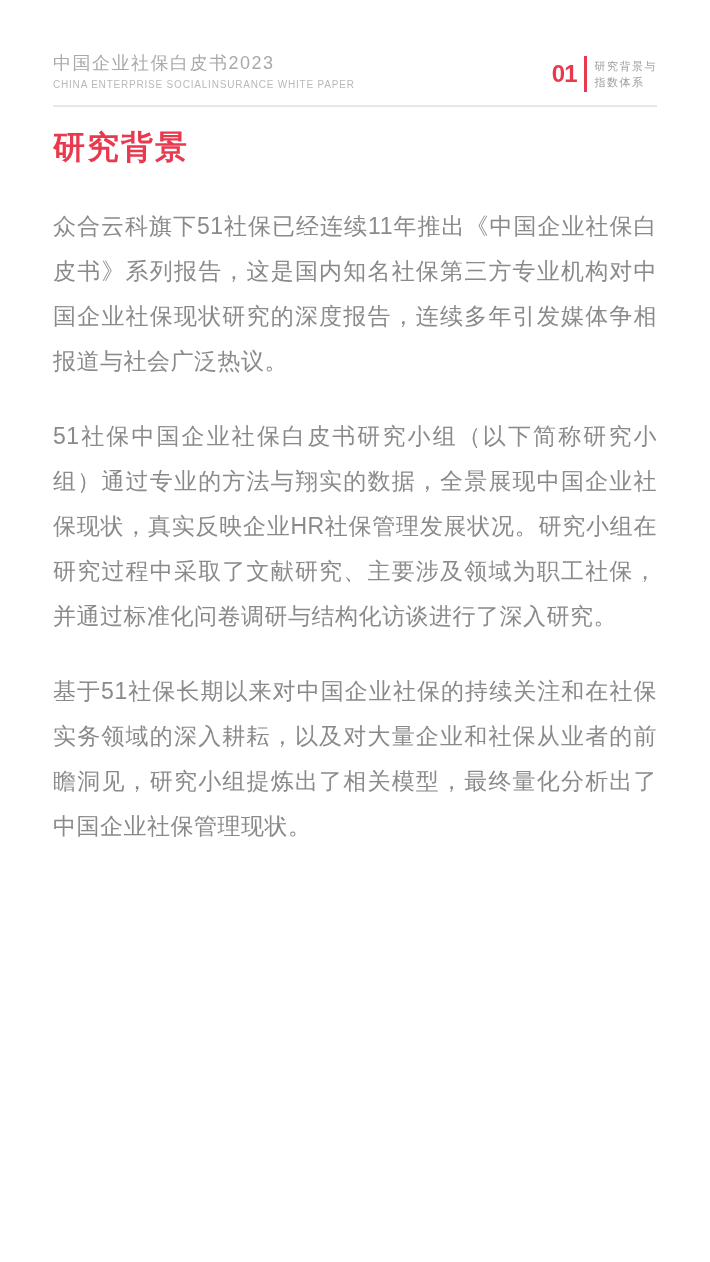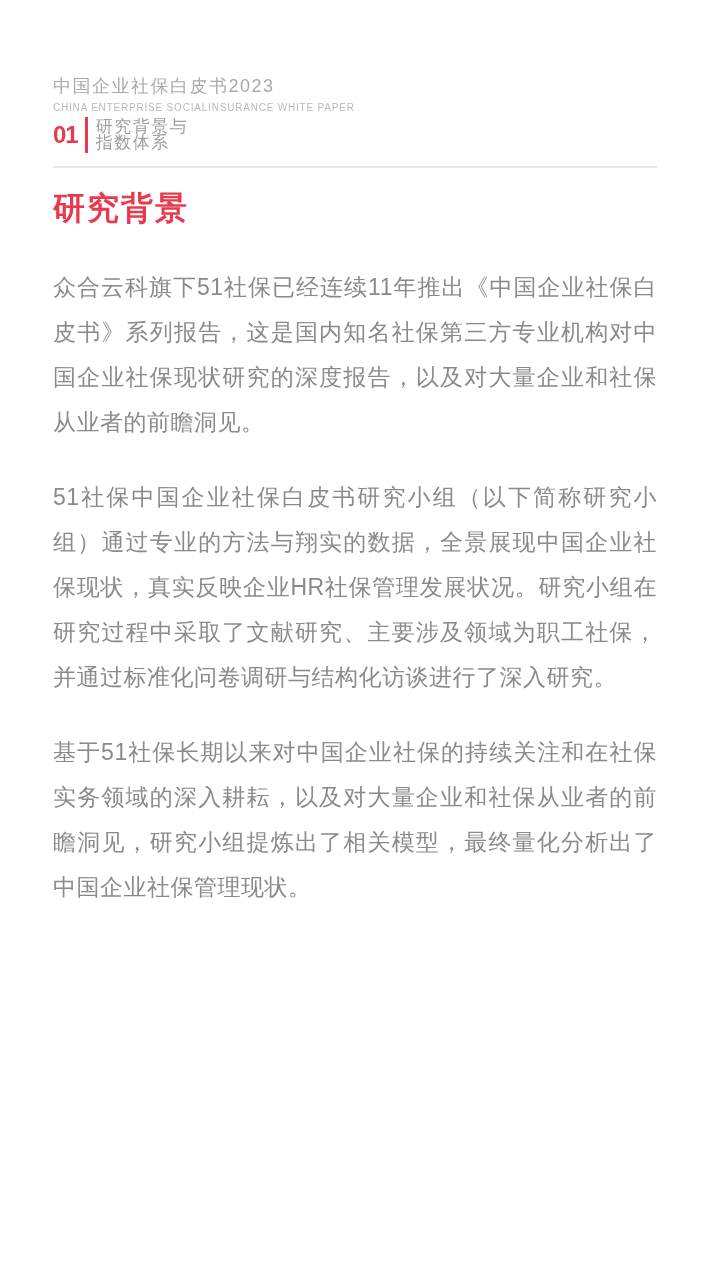--- a/index.html
+++ b/index.html
@@ -11,25 +11,24 @@
   }
   .page {
     width: 710px; height: 1262px;
     background: #ffffff;
     padding: 0 53px;
     position: relative;
   }
 
   
   .header {
-    padding-top: 75px;
+    padding-top: 52px;
     display: flex;
     justify-content: space-between;
     align-items: flex-start;
-    flex-direction: column;
   }
   .header-left .title-cn {
     font-size: 18px;
     color: #a9a9a9;
     letter-spacing: 1.5px;
     line-height: 22px;
   }
   .header-left .title-en {
     font-size: 10px;
     color: #b9b9b9;
@@ -49,21 +48,21 @@
     letter-spacing: -1px;
     margin-right: 7px;
   }
   .chapter-bar {
     width: 3px;
     height: 36px;
     background: #e8394e;
     margin-right: 8px;
   }
   .chapter-label {
-    font-size: 17px;
+    font-size: 11px;
     color: #9e9e9e;
     line-height: 16px;
     letter-spacing: 1.5px;
   }
   .divider {
     height: 2px;
     background: #e7e7e7;
     margin-top: 13px;
   }
 
@@ -106,19 +105,19 @@
       </div>
     </div>
   </div>
 
   <div class="divider"></div>
 
   <div class="main">
     <h1 class="section-title">研究背景</h1>
 
     <div class="body-text">
-      <p>众合云科旗下51社保已经连续11年推出《中国企业社保白皮书》系列报告，这是国内知名社保第三方专业机构对中国企业社保现状研究的深度报告，以及对大量企业和社保从业者的前瞻洞见。</p>
+      <p>众合云科旗下51社保已经连续11年推出《中国企业社保白皮书》系列报告，这是国内知名社保第三方专业机构对中国企业社保现状研究的深度报告，连续多年引发媒体争相报道与社会广泛热议。</p>
       <p>51社保中国企业社保白皮书研究小组（以下简称研究小组）通过专业的方法与翔实的数据，全景展现中国企业社保现状，真实反映企业HR社保管理发展状况。研究小组在研究过程中采取了文献研究、主要涉及领域为职工社保，并通过标准化问卷调研与结构化访谈进行了深入研究。</p>
       <p>基于51社保长期以来对中国企业社保的持续关注和在社保实务领域的深入耕耘，以及对大量企业和社保从业者的前瞻洞见，研究小组提炼出了相关模型，最终量化分析出了中国企业社保管理现状。</p>
     </div>
   </div>
 
 </div>
 
 </body></html>

